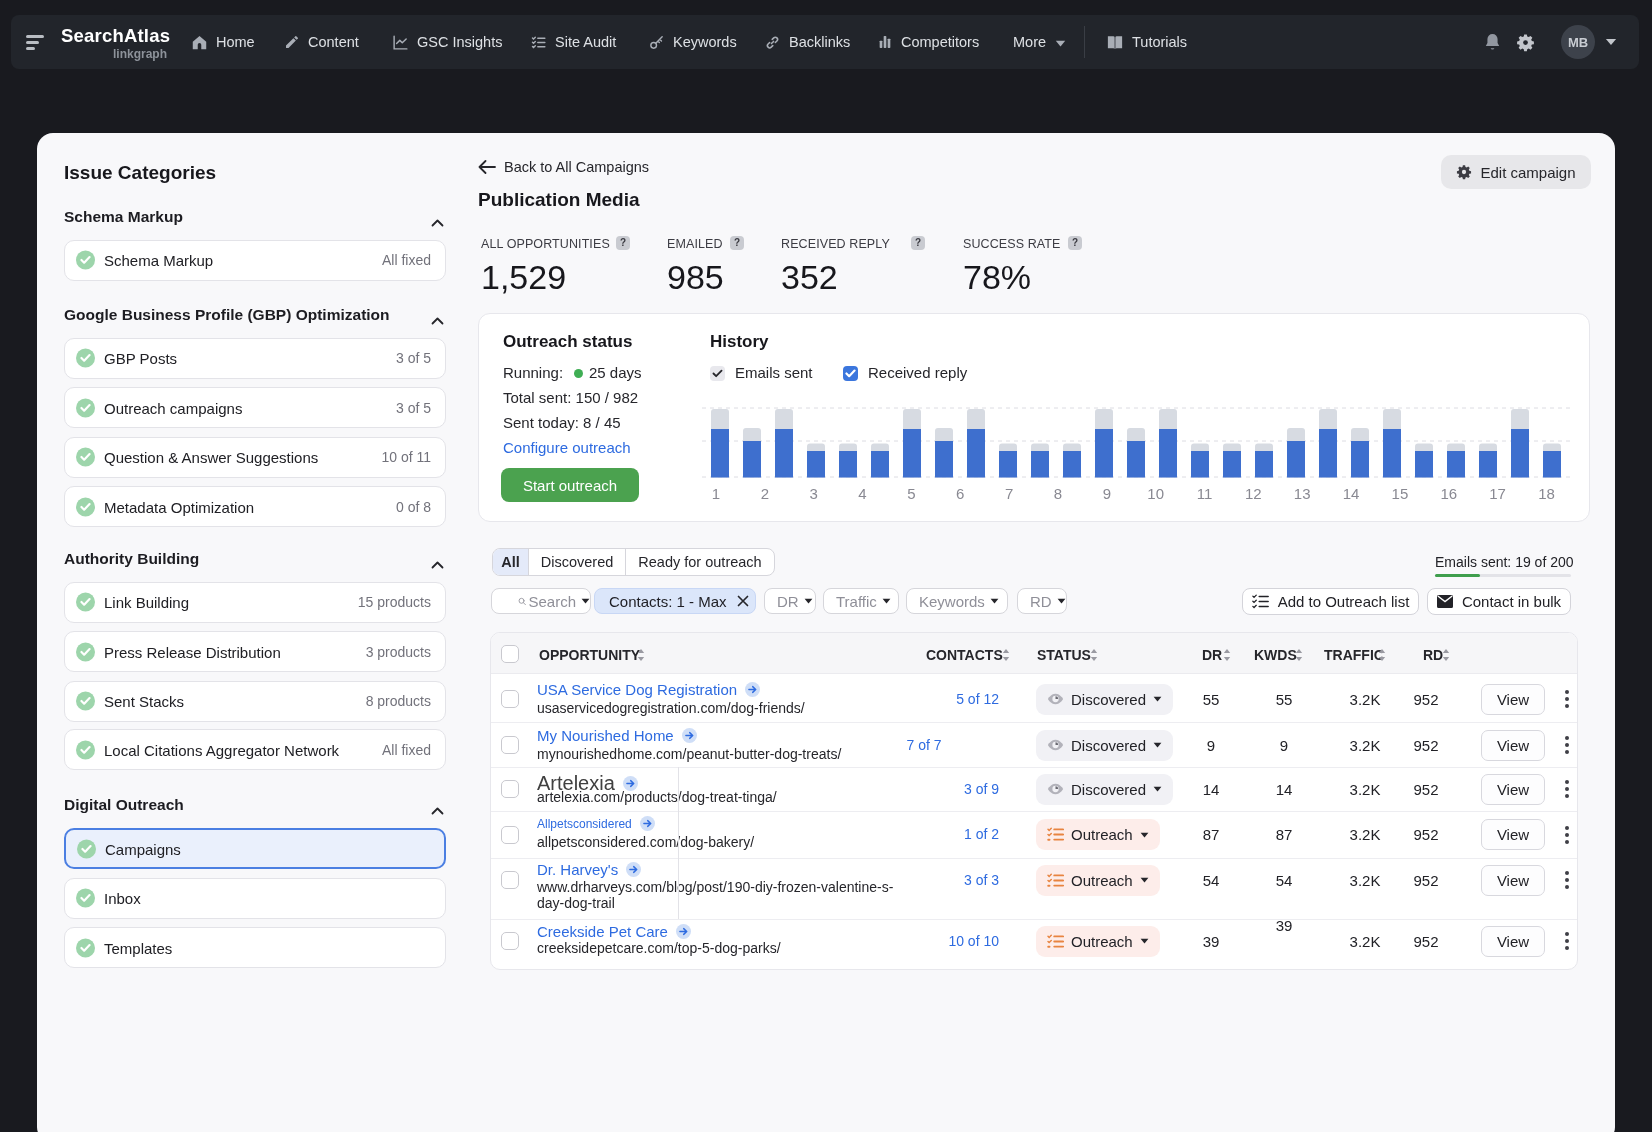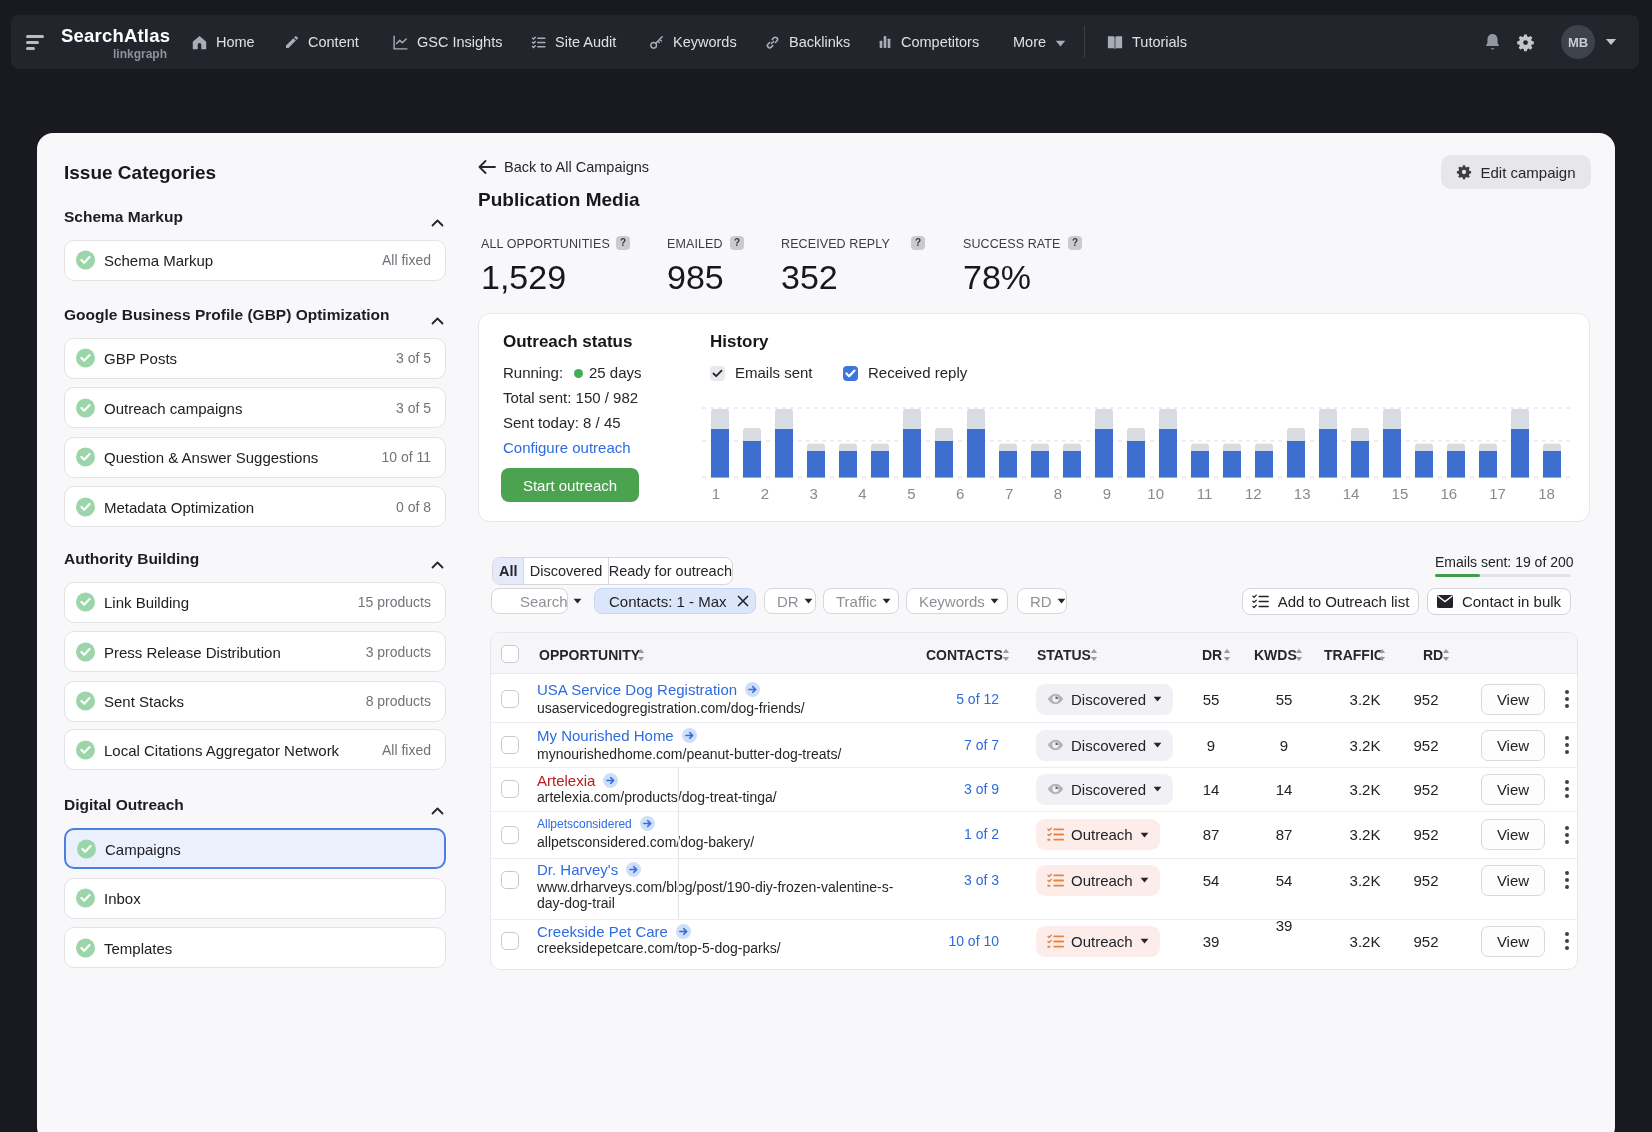--- a/index.html
+++ b/index.html
@@ -375,29 +375,29 @@
         <text x="504.5" y="99" font-family="Liberation Sans" font-size="15" fill="#898992" text-anchor="middle">11</text>
         <text x="553.3" y="99" font-family="Liberation Sans" font-size="15" fill="#898992" text-anchor="middle">12</text>
         <text x="602.2" y="99" font-family="Liberation Sans" font-size="15" fill="#898992" text-anchor="middle">13</text>
         <text x="651.1" y="99" font-family="Liberation Sans" font-size="15" fill="#898992" text-anchor="middle">14</text>
         <text x="699.9" y="99" font-family="Liberation Sans" font-size="15" fill="#898992" text-anchor="middle">15</text>
         <text x="748.8" y="99" font-family="Liberation Sans" font-size="15" fill="#898992" text-anchor="middle">16</text>
         <text x="797.6" y="99" font-family="Liberation Sans" font-size="15" fill="#898992" text-anchor="middle">17</text>
         <text x="846.5" y="99" font-family="Liberation Sans" font-size="15" fill="#898992" text-anchor="middle">18</text>
       </svg>
     </div>
-    <div class="seg" style="left:455px;top:424px;width:241px;height:28px">
+    <div class="seg" style="left:455px;top:415px;width:283px;height:28px">
       <div style="width:36px;background:#e4eaf9;font-weight:700;border-right:1px solid #d6d6dc">All</div>
       <div style="width:97px;border-right:1px solid #d6d6dc">Discovered</div>
       <div style="flex:1">Ready for outreach</div>
     </div>
     <div class="abs" style="left:1398px;top:421px;width:136px;text-align:right;font-size:14px;color:#222227;white-space:nowrap">Emails sent: 19 of 200</div>
     <div class="abs" style="left:1398px;top:441px;width:136px;height:2.5px;background:#e3e3e8;border-radius:2px"></div>
     <div class="abs" style="left:1398px;top:441px;width:45px;height:2.5px;background:#3f9e4d;border-radius:2px"></div>
-    <div class="chip" style="left:454px;top:455px;width:77px;padding-left:26px">
+    <div class="chip" style="left:454px;top:455px;width:100px;padding-left:26px">
       <svg width="15" height="15" viewBox="0 0 16 16" fill="none" stroke="#8f8f98" stroke-width="1.6" stroke-linecap="round">
         <circle cx="6.7" cy="6.7" r="4.7"></circle>
         <path d="M10.4 10.4 14 14"></path>
       </svg>
       <span style="margin-left:2px">Search</span>
       <span style="margin-left:5px;display:flex">
         <svg width="9" height="6" viewBox="0 0 9 6" fill="#26262b">
           <path d="M0.6 0.7h7.8L4.5 5.4z"></path>
         </svg>
       </span>
@@ -517,21 +517,21 @@
       <div class="cb" style="left:10px;top:103px"></div>
       <div class="abs" style="left:46px;top:94px;display:flex;align-items:center">
         <span style="font-size:15px;color:#2e6be0;white-space:nowrap">My Nourished Home</span>
         <span class="arrf">
           <svg width="9" height="9" viewBox="0 0 10 10" fill="none" stroke="#2e6be0" stroke-width="1.6" stroke-linecap="round" stroke-linejoin="round">
             <path d="M1 5h7.4M5.2 1.8 8.6 5 5.2 8.2"></path>
           </svg>
         </span>
       </div>
       <div class="url" style="left:46px;top:113px">mynourishedhome.com/peanut-butter-dog-treats/</div>
-      <div class="cval" style="left:358px;top:103.5px;width:150px;text-align:right">7 of 7</div>
+      <div class="cval" style="left:358px;top:103.5px;width:150px;text-align:center">7 of 7</div>
       <div class="pill" style="left:545px;top:96.5px;background:#f1f1f5;padding:0 11px">
         <svg width="17" height="12" viewBox="0 0 20 14" fill="#b2b2ba">
           <path d="M1 7C1 7 4.5 0.8 10 0.8 15.5 0.8 19 7 19 7 19 7 15.5 13.2 10 13.2 4.5 13.2 1 7 1 7z"></path>
           <circle cx="10" cy="7" r="3.7" fill="#f1f1f5"></circle>
           <path d="M10 3.9A3.1 3.1 0 0 1 13.1 7L10 7z" fill="#6a6a72"></path>
         </svg>
         <span style="margin-left:7px">Discovered</span>
         <span style="margin-left:7px;display:flex">
           <svg width="9" height="6" viewBox="0 0 9 6" fill="#26262b">
             <path d="M0.6 0.7h7.8L4.5 5.4z"></path>
@@ -544,21 +544,21 @@
       <div class="num" style="left:905px;top:103.5px">952</div>
       <div class="vbtn" style="left:990px;top:96.5px">View</div>
       <div class="kebab" style="left:1074px;top:103px">
         <i></i>
         <i></i>
         <i></i>
       </div>
       <div class="rowline" style="top:134px"></div>
       <div class="cb" style="left:10px;top:147px"></div>
       <div class="abs" style="left:46px;top:138.5px;display:flex;align-items:center">
-        <span style="font-size:15px;color:#b91c1c;white-space:nowrap">Artelexia</span>
+        <span style="font-size:20px;color:#404040;white-space:nowrap">Artelexia</span>
         <span class="arrf">
           <svg width="9" height="9" viewBox="0 0 10 10" fill="none" stroke="#2e6be0" stroke-width="1.6" stroke-linecap="round" stroke-linejoin="round">
             <path d="M1 5h7.4M5.2 1.8 8.6 5 5.2 8.2"></path>
           </svg>
         </span>
       </div>
       <div class="url" style="left:46px;top:155.70000000000005px">artelexia.com/products/dog-treat-tinga/</div>
       <div class="cval" style="left:358px;top:147.5px;width:150px;text-align:right">3 of 9</div>
       <div class="pill" style="left:545px;top:140.5px;background:#f1f1f5;padding:0 11px">
         <svg width="17" height="12" viewBox="0 0 20 14" fill="#b2b2ba">

